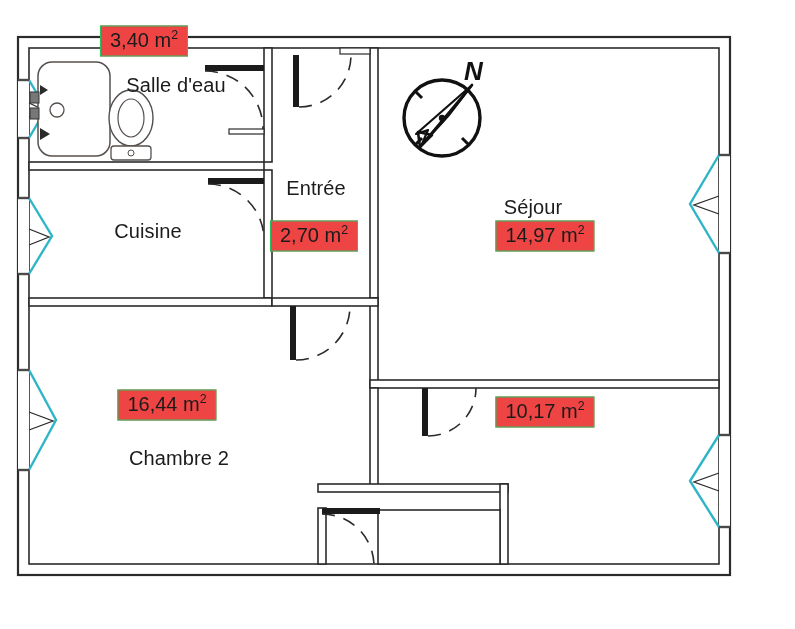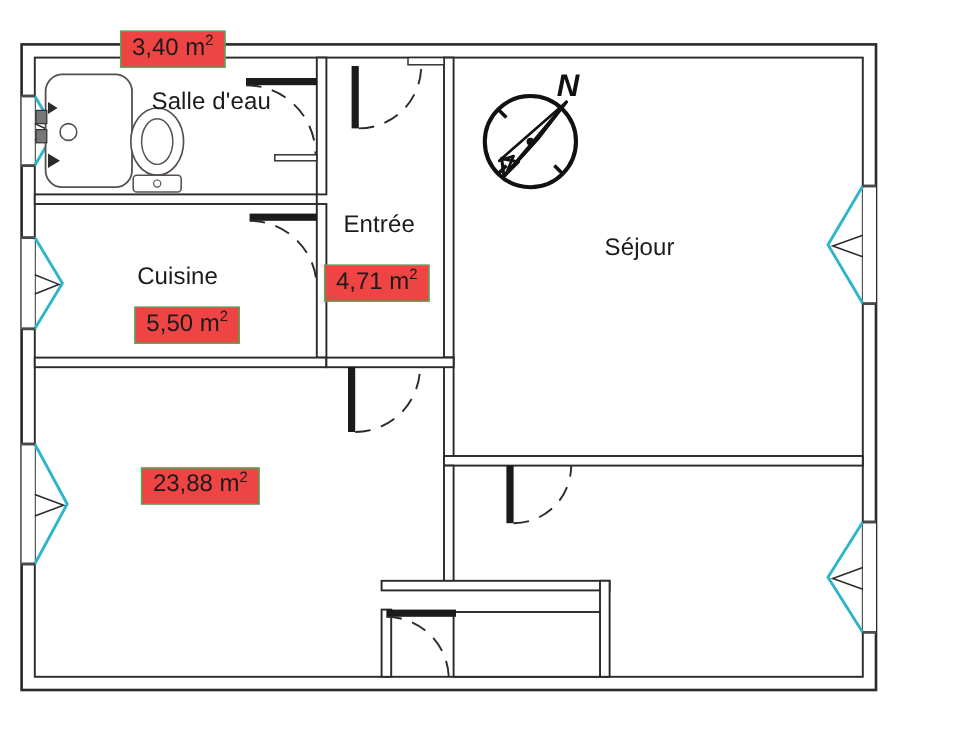--- a/index.html
+++ b/index.html
@@ -210,32 +210,36 @@
       <circle cx="44" cy="60" r="3.2" fill="#111"></circle>
 
       <text x="66" y="22" font-family="'Liberation Sans', sans-serif" font-size="26" font-weight="bold" font-style="italic" fill="#111">N</text>
     </svg>
   </div>
 
   <div class="room-name" style="left:156px; top:85px;margin-left:20px;">Salle d'eau</div>
   <div class="room-name" style="left:148px; top:231px;">Cuisine</div>
   <div class="room-name" style="left:316px; top:188px;">Entrée</div>
   <div class="room-name" style="left:533px; top:187px;margin-top:20px;">Séjour</div>
+  <div class="room-name" style="left:179px; top:458px;">Chambre 2</div>
 
   <div class="area-chip" style="left:144px; top:41px;">
     <span>3,40 m</span><sup>2</sup>
   </div>
 
-  <div class="area-chip" style="left:156px; top:271px;">
-    <span>5,50 m</span><sup>2</sup>
-  </div>
 
   <div class="area-chip" style="left:314px; top:236px;">
-    <span>4,71 m</span><sup>2</sup>
-  </div>
-
+    <span>2,70 m</span><sup>2</sup>
+  </div>
+
+  <div class="area-chip" style="left:545px; top:236px;">
+    <span>14,97 m</span><sup>2</sup>
+  </div>
 
   <div class="area-chip" style="left:167px; top:405px;">
-    <span>23,88 m</span><sup>2</sup>
-  </div>
-
+    <span>16,44 m</span><sup>2</sup>
+  </div>
+
+  <div class="area-chip" style="left:545px; top:412px;">
+    <span>10,17 m</span><sup>2</sup>
+  </div>
 
 </div>
 
 </body></html>

